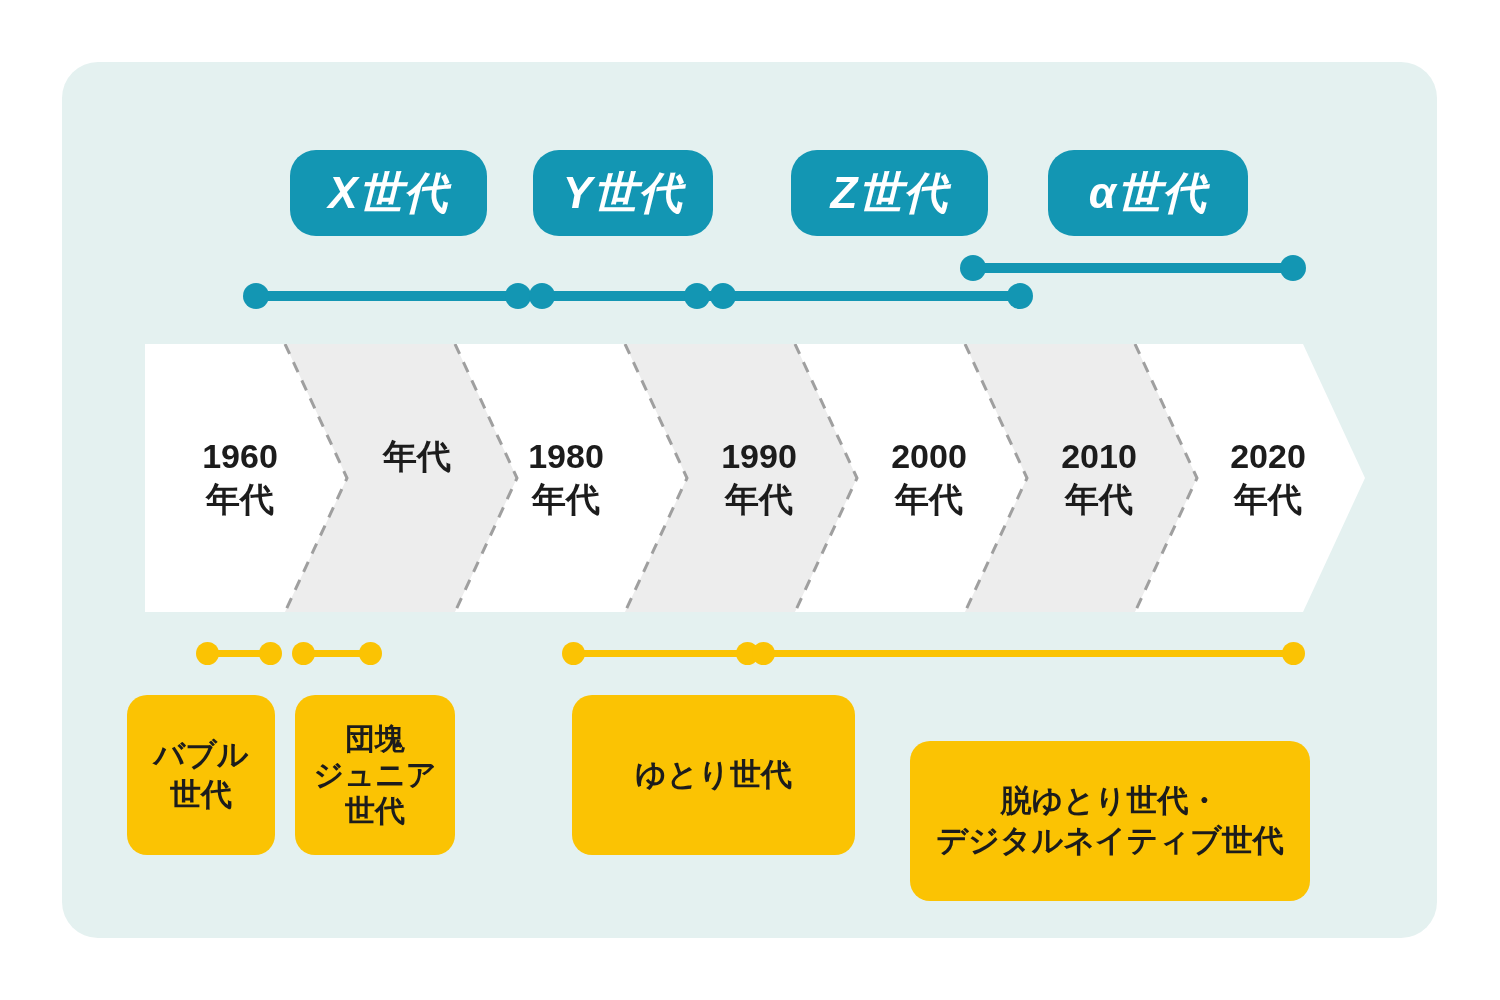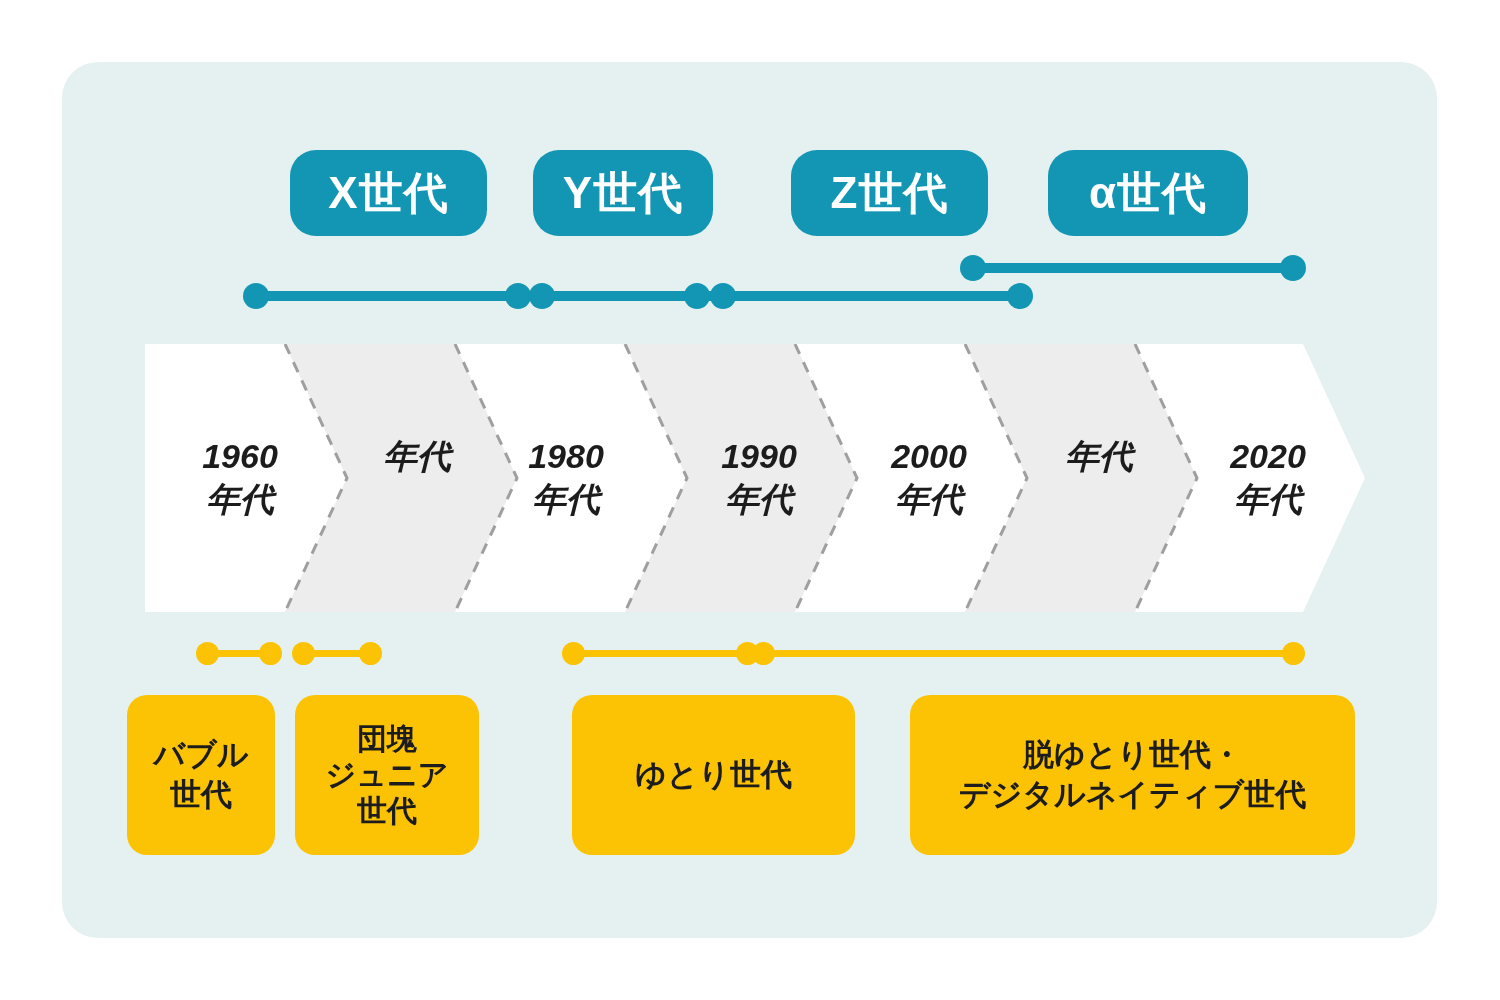--- a/index.html
+++ b/index.html
@@ -15,38 +15,38 @@
     position:relative;
   }
   .panel{
     position:absolute;left:62px;top:62px;width:1375px;height:876px;
     background:var(--panel-bg);border-radius:36px;
   }
   
   .gen-pill{
     position:absolute;top:150px;height:86px;background:var(--teal);
     border-radius:26px;display:flex;align-items:center;justify-content:center;
-    color:var(--text-light);font-size:44px;font-weight:bold;letter-spacing:1px;
+    color:var(--text-light);font-size:44px;font-weight:bold;letter-spacing:1px;font-style:italic;
   }
   .gen-pill.x{left:290px;width:197px;}
   .gen-pill.y{left:533px;width:180px;}
   .gen-pill.z{left:791px;width:197px;justify-content:center;}
   .gen-pill.alpha{left:1048px;width:200px;text-align:right;}
   
   .tl-line{position:absolute;border-radius:6px;}
   .tl-line.teal{background:var(--teal);height:10px;}
   .tl-line.yellow{background:var(--yellow);height:7px;}
   .dot{position:absolute;border-radius:50%;}
   .dot.teal{width:26px;height:26px;background:var(--teal);}
   .dot.yellow{width:23px;height:23px;background:var(--yellow);}
   .teal-low{top:291px;} .teal-low-dot{top:283px;}
   .teal-high{top:263px;} .teal-high-dot{top:255px;}
   .yellow-line{top:650px;} .yellow-dot{top:642px;}
   
-  .band{position:absolute;left:145px;top:344px;width:1222px;height:268px;font-style:italic;}
+  .band{position:absolute;left:145px;top:344px;width:1222px;height:268px;}
   .band svg{position:absolute;left:0;top:0;}
   .band-bg{fill:var(--band-white);}
   .band-seg{fill:var(--band-gray);}
   .chevron-dash{fill:none;stroke:var(--dash-gray);stroke-width:3;stroke-dasharray:11 9;}
   .decade{
     position:absolute;top:91px;width:150px;margin-left:-75px;
     text-align:center;color:var(--text-dark);
     font-size:34px;font-weight:bold;line-height:1.26;
   }
   .decade.d0{left:95px;} .decade.d1{left:272px;} .decade.d2{left:421px;}
@@ -54,23 +54,23 @@
   .decade.d6{left:1123px;}
   
   .gen-box{
     position:absolute;top:695px;height:160px;background:var(--yellow);
     border-radius:20px;display:flex;flex-direction:column;
     align-items:center;justify-content:center;
     color:var(--text-dark);font-size:31px;font-weight:bold;line-height:1.28;
     text-align:center;
   }
   .gen-box.bubble{left:127px;width:148px;}
-  .gen-box.dankai{left:295px;width:184px;font-size:30px;line-height:1.2;}
+  .gen-box.dankai{left:295px;width:160px;font-size:30px;line-height:1.2;}
   .gen-box.yutori{left:572px;width:283px;}
-  .gen-box.datsu{left:910px;width:445px;}
+  .gen-box.datsu{left:910px;width:400px;margin-top:46px;}
 </style>
 </head>
 <body>
 
 <div class="panel"></div>
 
 <div class="gen-pill x">
   <span>X世代</span>
 </div>
 <div class="gen-pill y">
@@ -121,20 +121,21 @@
   </div>
   <div class="decade d3">
     <div>1990</div>
     <div>年代</div>
   </div>
   <div class="decade d4">
     <div>2000</div>
     <div>年代</div>
   </div>
   <div class="decade d5">
+    <div>2010</div>
     <div>年代</div>
   </div>
   <div class="decade d6">
     <div>2020</div>
     <div>年代</div>
   </div>
 </div>
 
 <div class="tl-line yellow yellow-line" style="left:207px;width:63px;"></div>
 <div class="dot yellow yellow-dot" style="left:196px;"></div>

